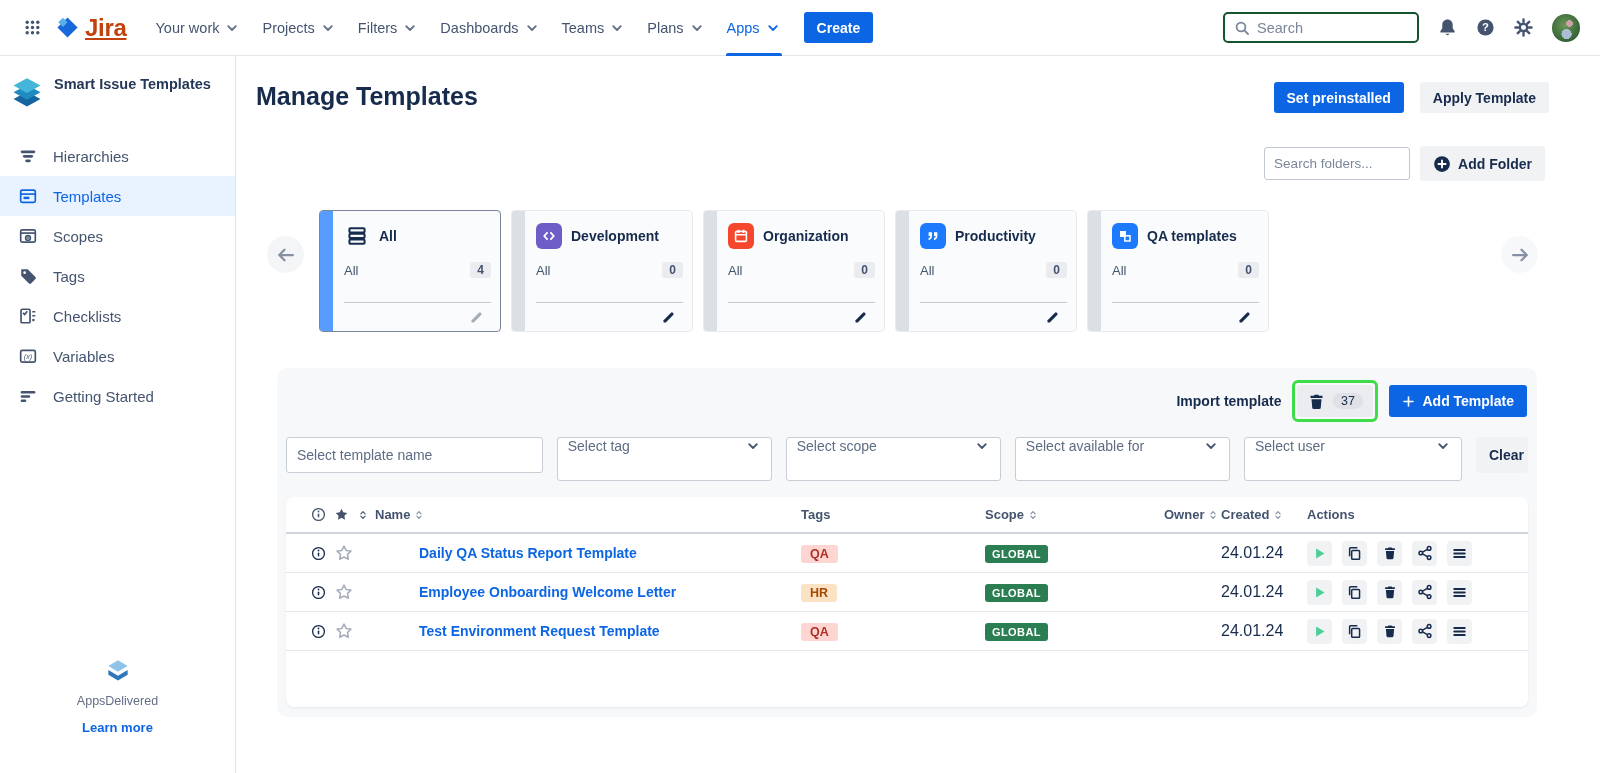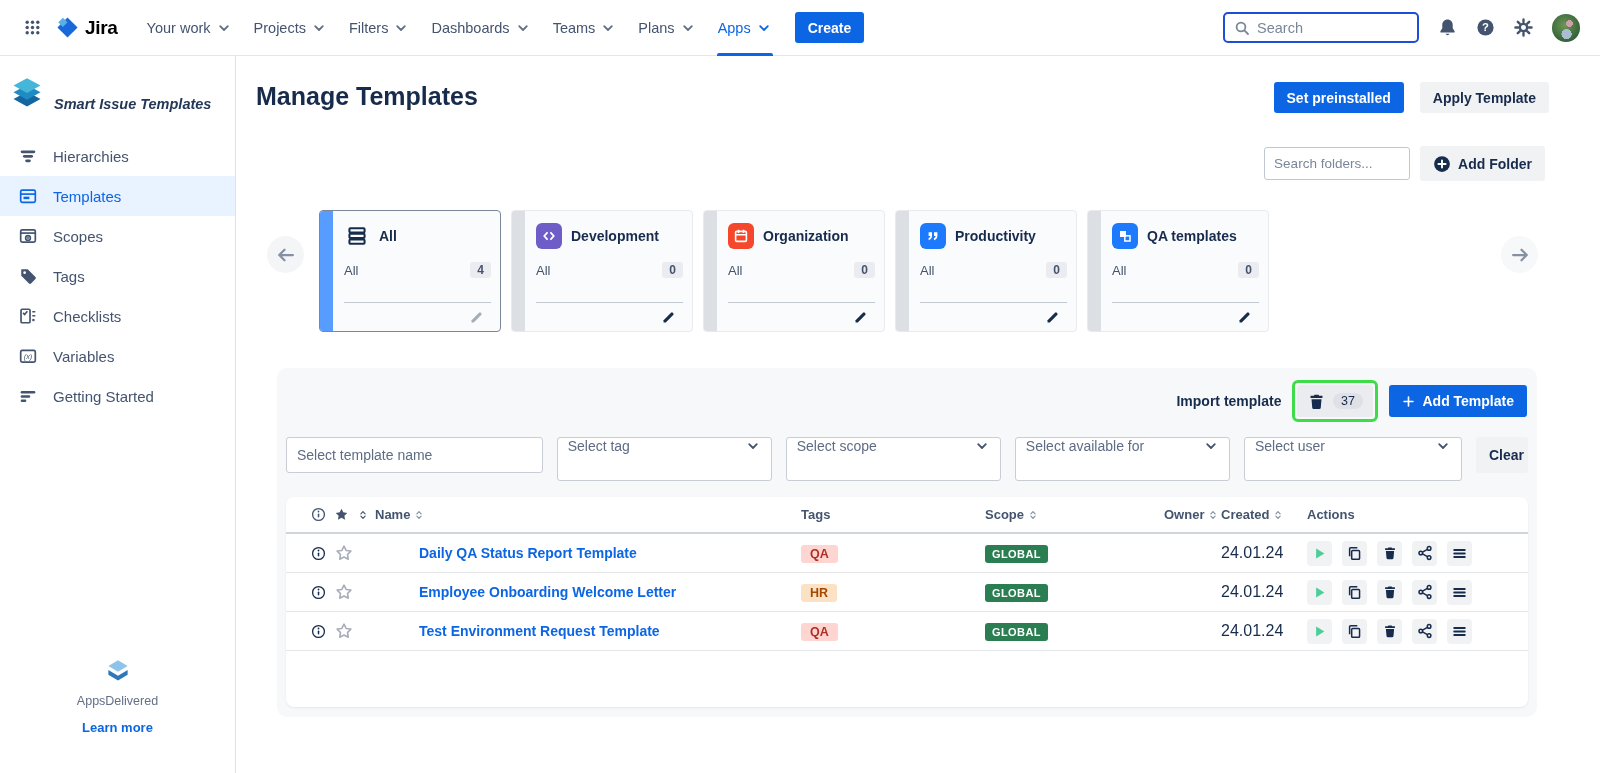--- a/index.html
+++ b/index.html
@@ -6,50 +6,50 @@
   html,body { width:1600px; height:773px; overflow:hidden; background:#fff;
     font-family:"Liberation Sans", sans-serif; color:#172B4D; }
   .stage { position:relative; width:1600px; height:773px; }
 
   
   #topnav { position:absolute; top:0; left:0; right:0; height:56px; background:#fff;
     border-bottom:1px solid #E4E6EA; display:flex; align-items:center; padding-left:16px; }
   .appgrid-btn { width:32px; height:32px; display:flex; align-items:center; justify-content:center;
     color:#44546F; border-radius:4px; cursor:pointer; }
   .brand { display:flex; align-items:center; gap:6px; margin:0 18px 0 8px; }
-  .brand-name { font-size:19px; font-weight:700; color:#000000; letter-spacing:-0.3px; }
+  .brand-name { font-size:24px; font-weight:700; color:#c2410c; letter-spacing:-0.3px;text-decoration:underline; }
   .nav-items { display:flex; height:56px; }
   .nav-item { position:relative; display:flex; align-items:center; gap:5px; padding:0 11px;
     font-size:14.5px; font-weight:500; color:#44546F; cursor:pointer; }
   .nav-item .chev { color:#626F86; display:flex; }
   .nav-item.active { color:var(--accent); }
   .nav-item.active .chev { color:var(--accent); }
   .nav-item.active::after { content:""; position:absolute; left:10px; right:10px; bottom:0;
     height:3px; background:var(--accent); border-radius:2px 2px 0 0; }
   .create-btn { margin-left:12px; height:31px; padding:0 13px; background:var(--accent); color:#fff;
     border:none; border-radius:3px; font-size:14px; font-weight:600; cursor:pointer;
     font-family:inherit; }
   .topnav-right { margin-left:auto; display:flex; align-items:center; gap:19px; padding-right:20px; }
-  .global-search { width:196px; height:31px; border:2px solid #1d4ed8; border-radius:5px;
+  .global-search { width:196px; height:31px; border:2px solid #14532d; border-radius:5px;
     display:flex; align-items:center; gap:7px; padding:0 9px; color:#7A869A; }
   .global-search input { border:none; outline:none; width:130px; font-size:14.5px;
     font-family:inherit; color:#44546F; background:transparent; }
   .global-search input::placeholder { color:#7A869A; }
   .top-icon { color:#44546F; display:flex; cursor:pointer; }
   .avatar { width:28px; height:28px; border-radius:50%; cursor:pointer;
     background:
       radial-gradient(circle at 62% 34%, #caa2a8 0 13%, rgba(0,0,0,0) 14%),
       radial-gradient(circle at 52% 72%, #a9bed2 0 20%, rgba(0,0,0,0) 21%),
       radial-gradient(circle at 45% 40%, #6d9657, #3c6b3c 60%, #24492a 100%); }
   .avatar.sm { width:25px; height:25px; }
 
   
   #sidebar { position:absolute; top:56px; left:0; bottom:0; width:236px; background:#fff;
     border-right:1px solid #E0E2E6; display:flex; flex-direction:column; }
-  .app-logo { display:flex; align-items:flex-end; gap:9px; padding:20px 8px 24px 9px;font-style:italic; }
+  .app-logo { display:flex; align-items:flex-start; gap:9px; padding:20px 8px 24px 9px; }
   .app-logo-title { font-size:14.5px; font-weight:600; color:#253858; }
   .side-item { height:40px; display:flex; align-items:center; gap:15px; padding-left:17px;
     font-size:15px; color:#44546F; cursor:pointer; }
   .side-item .s-icon { width:21px; display:flex; justify-content:center; color:#44546F; }
   .side-item.active { background:#E9F2FF; color:var(--accent); }
   .side-item.active .s-icon { color:var(--accent); }
   .sidebar-footer { margin-top:auto; display:flex; flex-direction:column; align-items:center;
     padding-bottom:38px; }
   .sf-brand { margin-top:7px; font-size:12.5px; color:#626F86; }
   .sf-link { margin-top:12px; font-size:13px; font-weight:600; color:var(--accent); cursor:pointer; }

